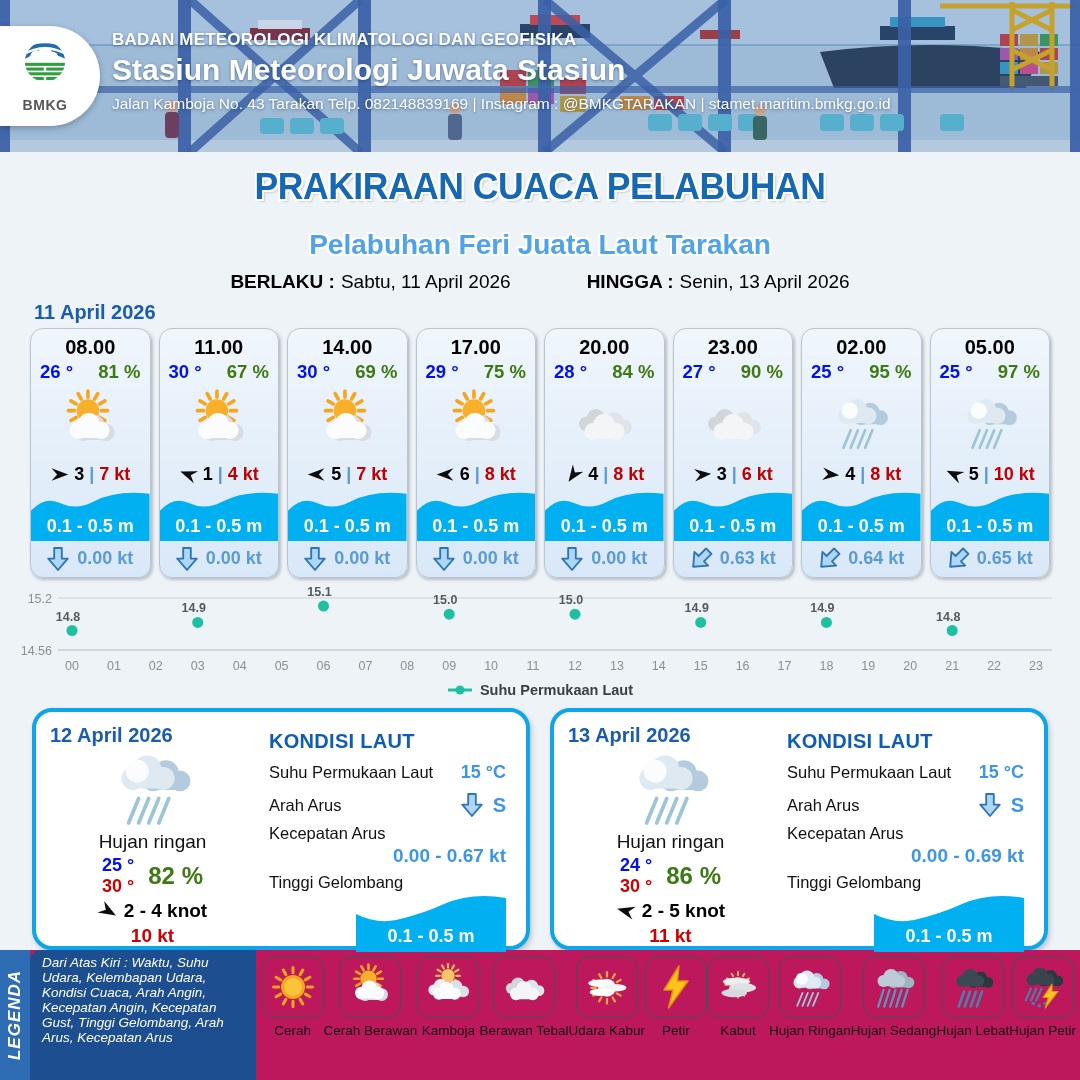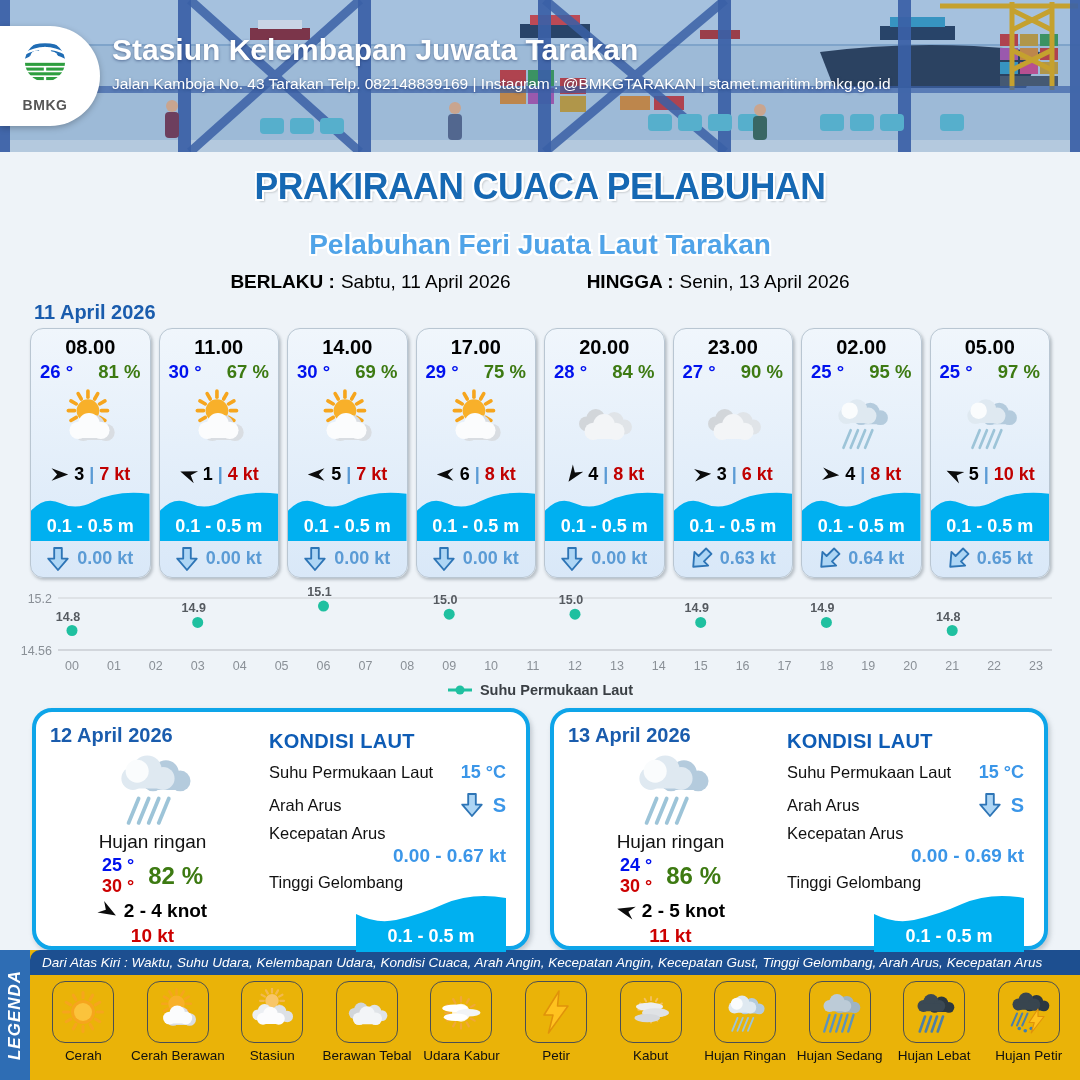--- a/index.html
+++ b/index.html
@@ -90,21 +90,21 @@
   .sea-waverow { margin-top:6px; }
   .mini-wave { position:relative; width:150px; height:58px; margin-left:auto; margin-top:2px; }
   .mini-wave svg { position:absolute; inset:0; width:100%; height:100%; }
   .mini-wave .wave-text { position:absolute; bottom:5px; width:100%; text-align:center; color:#fff; font-weight:bold; font-size:18px; }
 
   
   .legend-zone { margin-top:auto; flex:0 0 130px; display:flex; }
   .legend-strip { width:30px; background:#2e6db4; display:flex; align-items:center; justify-content:center; }
   .legend-strip span { transform:rotate(-90deg); color:#fff; font-weight:bold; font-style:italic;
                        font-size:17px; letter-spacing:1px; white-space:nowrap; }
-  .legend-main { flex:1; background:#eab308; display:flex; flex-direction:column; }
+  .legend-main { flex:1; background:#be185d; display:flex; flex-direction:row; }
   .legend-note { background:#1d4f90; color:#fff; font-style:italic; font-size:13.5px;
                  padding:5px 10px 5px 12px; border-top-left-radius:10px; }
   .legend-items { flex:1; display:flex; align-items:flex-start; padding:6px 4px 0 6px; }
   .legend-item { flex:1; display:flex; flex-direction:column; align-items:center; }
   .legend-box { width:62px; height:62px; border:1.7px solid #4a4f54; border-radius:13px;
                 display:flex; align-items:center; justify-content:center; }
   .legend-box > span { width:52px; height:48px; display:block; }
   .legend-label { font-size:13.5px; color:#111; margin-top:5px; white-space:nowrap; }
 </style>
 </head>
@@ -230,21 +230,22 @@
               <rect x="23" y="24" width="16" height="2.6"></rect>
             <rect x="7" y="28" width="30" height="2.6"></rect>
             <rect x="10" y="32" width="11" height="2.6"></rect>
               <rect x="23" y="32" width="11" height="2.6"></rect>
           </g>
         </g>
       </svg>
       <div class="logo-text">BMKG</div>
     </div>
     <div class="hero-texts">
-      <div class="hero-station">Stasiun Kelembapan Juwata Tarakan</div>
+      <div class="hero-org">BADAN METEOROLOGI KLIMATOLOGI DAN GEOFISIKA</div>
+      <div class="hero-station">Stasiun Meteorologi Juwata Stasiun</div>
       <div class="hero-address">Jalan Kamboja No. 43 Tarakan  Telp. 082148839169 | Instagram : @BMKGTARAKAN | stamet.maritim.bmkg.go.id</div>
     </div>
   </div>
 
   <div class="title-zone">
     <div class="main-title">PRAKIRAAN CUACA PELABUHAN</div>
     <div class="sub-title">Pelabuhan Feri Juata Laut Tarakan</div>
     <div class="validity">
       <div><b>BERLAKU :</b><span class="val">Sabtu, 11 April 2026</span></div>
       <div><b>HINGGA :</b><span class="val">Senin, 13 April 2026</span></div>
@@ -975,21 +976,21 @@
                     <rect x="26.8" y="35.05" width="30.4" height="9.5" rx="4.75"></rect>
                   </g>
                   <g fill="#fcfcfd">
                     <circle cx="20" cy="41" r="8"></circle>
                     <circle cx="30" cy="35" r="10"></circle>
                     <circle cx="41" cy="41" r="8"></circle>
                     <rect x="14" y="38" width="32" height="10" rx="5"></rect>
                   </g>
                 </svg></span>
             </div>
-    <div class="legend-label">Stasiun</div>
+    <div class="legend-label">Kamboja</div>
   </div>
 
   <div class="legend-item">
     <div class="legend-box">
               <span><svg viewBox="0 0 64 64" width="100%" height="100%">
                   <g fill="#d2d6da">
                     <circle cx="15" cy="33.8" r="7.2"></circle>
                     <circle cx="24" cy="28.4" r="9"></circle>
                     <circle cx="33.9" cy="33.8" r="7.2"></circle>
                     <rect x="9.6" y="31.1" width="28.8" height="9" rx="4.5"></rect>

